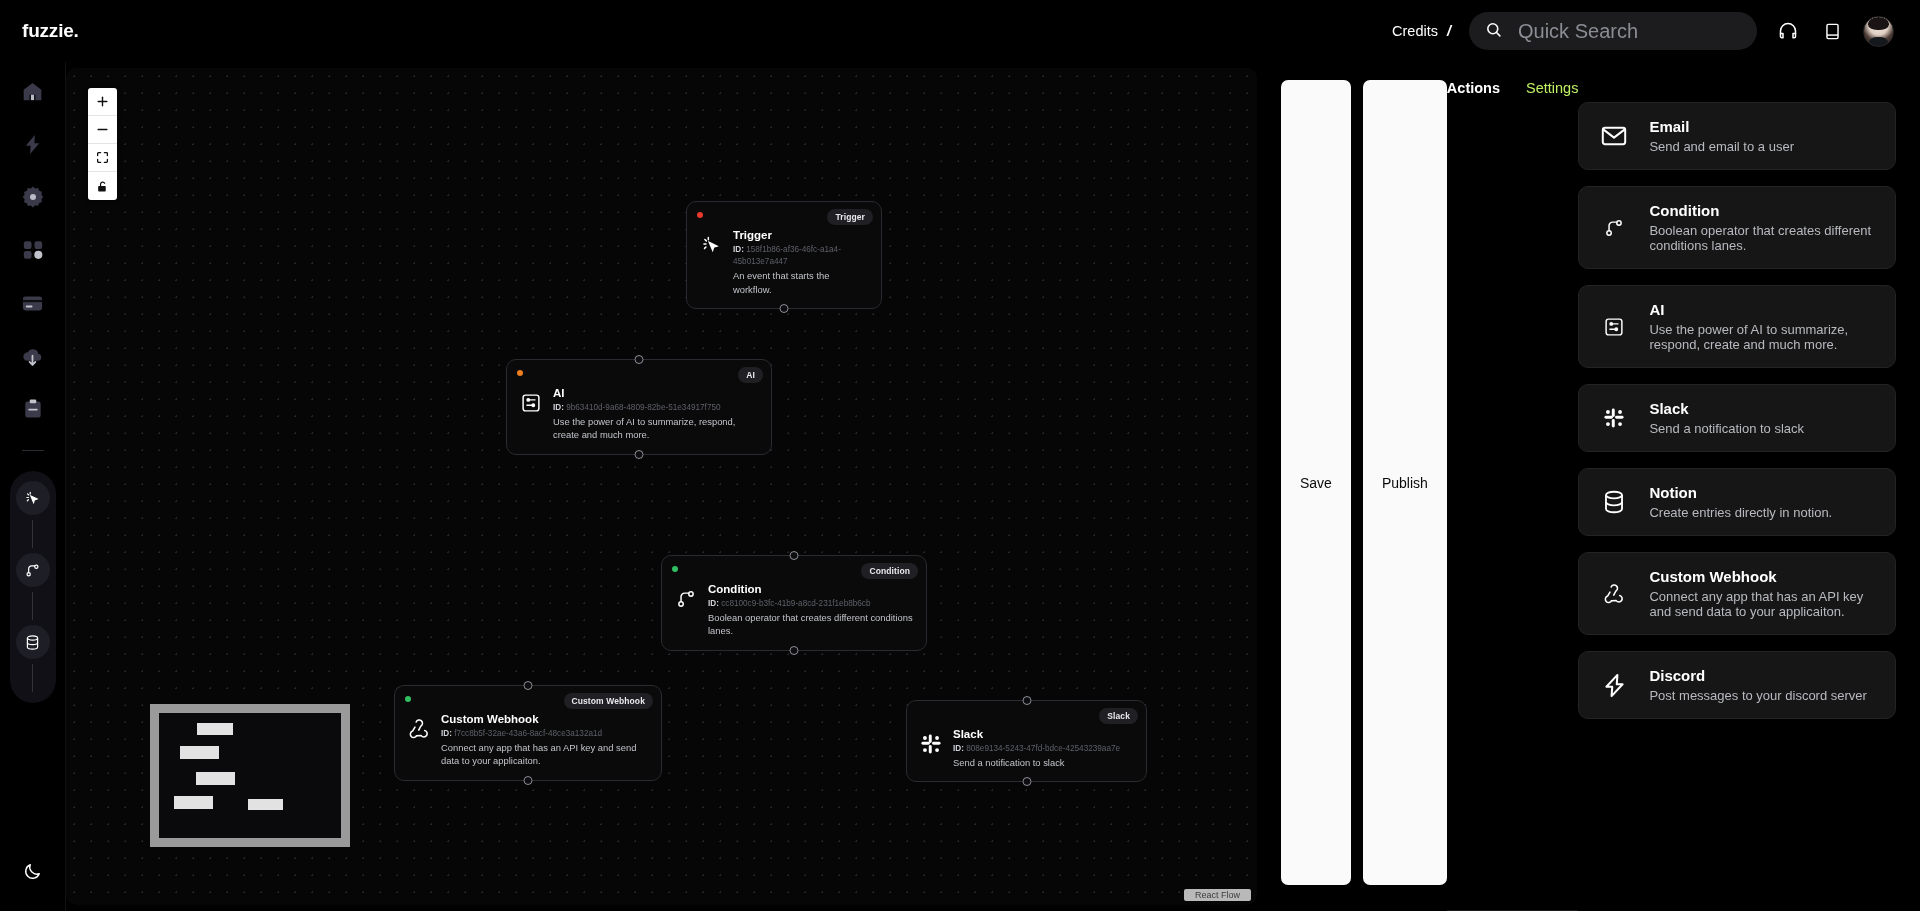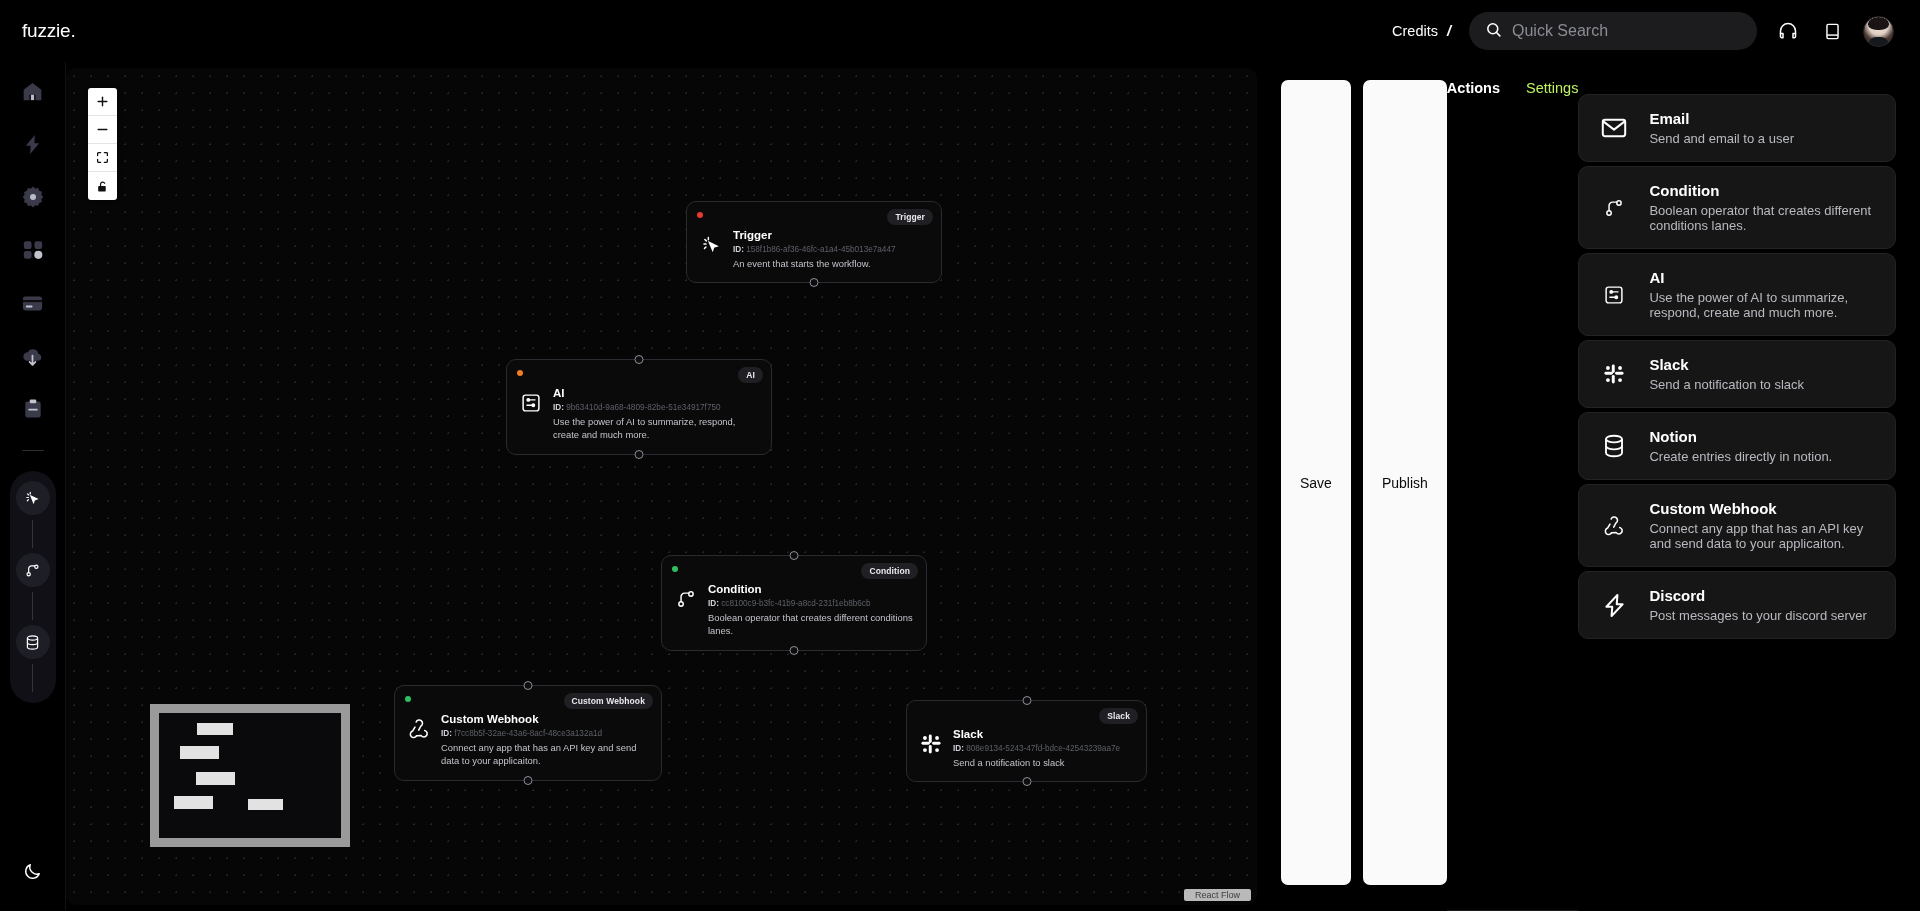--- a/index.html
+++ b/index.html
@@ -12,33 +12,34 @@
   #app { position: relative; width: 1920px; height: 911px; display: flex; flex-direction: column; }
 
   
   .header {
     height: 62px; flex: 0 0 62px;
     background: #000;
     display: flex; align-items: center;
     padding: 0 26px 0 22px;
     position: relative; z-index: 40;
   }
-  .logo { font-size: 19px; font-weight: 400; letter-spacing: -0.2px; color: #fff; }
+  .logo { font-size: 19px; font-weight: 700; letter-spacing: -0.2px; color: #fff; }
   .header-right { margin-left: auto; display: flex; align-items: center; gap: 18px; }
   .credits-wrap { display: flex; align-items: center; gap: 9px; font-size: 14.5px; }
   .credits-sep { color: #fff; font-weight: 700; font-style: italic; }
   .search-box {
     width: 288px; height: 38px; border-radius: 19px;
     background: #1c1c1e; display: flex; align-items: center;
     gap: 10px; padding: 0 16px;
   }
   .search-box input {
     background: transparent; border: 0; outline: 0;
-    color: #22c55e; font-size: 16px; width: 100%;
+    color: #22c55e; font-size: 20px; width: 100%;
     font-family: "Liberation Sans", sans-serif;
+    margin-left: 6px;
   }
   .search-box input::placeholder { color: #8b8d95; }
   .hicon { width: 26px; height: 26px; display: flex; align-items: center; justify-content: center; cursor: pointer; }
   .avatar {
     width: 31px; height: 31px; border-radius: 50%;
     background: radial-gradient(circle at 50% 28%, #f3e7e0 0%, #e0cfc4 38%, #4b3a33 62%, #241b18 100%);
     overflow: hidden; position: relative; border: 1px solid #2a2a2c;
   }
   .avatar::before {
     content: ""; position: absolute; left: 14%; top: 2%;
@@ -161,21 +162,21 @@
   .btn {
     background: #fafafa; color: #0a0a0a; border: 0;
     border-radius: 7px; padding: 9px 19px;
     font-size: 14px; font-weight: 500; cursor: pointer;
     font-family: "Liberation Sans", sans-serif;
   }
   .tabs { display: flex; gap: 26px; border-bottom: 1px solid #1b1b1e; padding-bottom: 25px; }
   .tab { font-size: 14.5px; cursor: pointer; }
   .tab.active { color: #fff; font-weight: 600; }
   .tab.inactive { color: #bef264; text-align: right; }
-  .cards { margin-top: 14px; display: flex; flex-direction: column; gap: 4px; overflow: hidden; }
+  .cards { margin-top: 22px; display: flex; flex-direction: column; gap: 16px; overflow: hidden; }
   .card {
     background: #161617; border: 1px solid #232325;
     border-radius: 10px; padding: 15px 20px;
     display: flex; align-items: center; gap: 20px; cursor: pointer;
   }
   .card-ico { width: 30px; height: 30px; flex: 0 0 30px; display: flex; align-items: center; justify-content: center; }
   .card-title { font-size: 15px; font-weight: 700; color: #fff; }
   .card-desc { font-size: 13px; color: #b8babf; margin-top: 3px; }
 </style>
 </head>
@@ -329,21 +330,21 @@
       <svg class="edges">
         <g fill="none" stroke="#8d8f97" stroke-width="1.2">
           <path d="M734,215 C734,255 573,251 573,291"></path>
           <path d="M573,381 C573,434 728,436 728,487"></path>
           <path d="M728,579 C728,613 461,583 461,617"></path>
           <path d="M728,579 C728,620 960,598 960,632"></path>
         </g>
       </svg>
 
       <div>
-          <div class="node" style="left: 620px; top: 133px; width: 256px; min-height: 82px;">
+          <div class="node" style="left: 620px; top: 133px; width: 196px; min-height: 82px;">
             <span class="node-dot" style="background:#e7392c"></span>
             <span class="node-badge">Trigger</span>
             <div class="node-body">
               <span class="node-ico">
                 <svg width="22" height="22" viewBox="0 0 24 24" fill="none" stroke="#fff" stroke-width="1.6" stroke-linecap="round">
                   <path d="M10.2 9.2l8.2 3.9-3.5 1.1-1.1 3.5z" fill="#fff"></path>
                   <path d="M5.3 5.9l1.6 1.6M4.3 11h2.3M9.1 3.9v2.3M4.9 15.7l1.6-1.6"></path>
                 </svg>
               </span>
               <span class="node-txt"><span class="node-title">Trigger</span><div class="node-id"><b>ID:</b> 158f1b86-af36-46fc-a1a4-45b013e7a447</div><div class="node-desc">An event that starts the workflow.</div></span>

